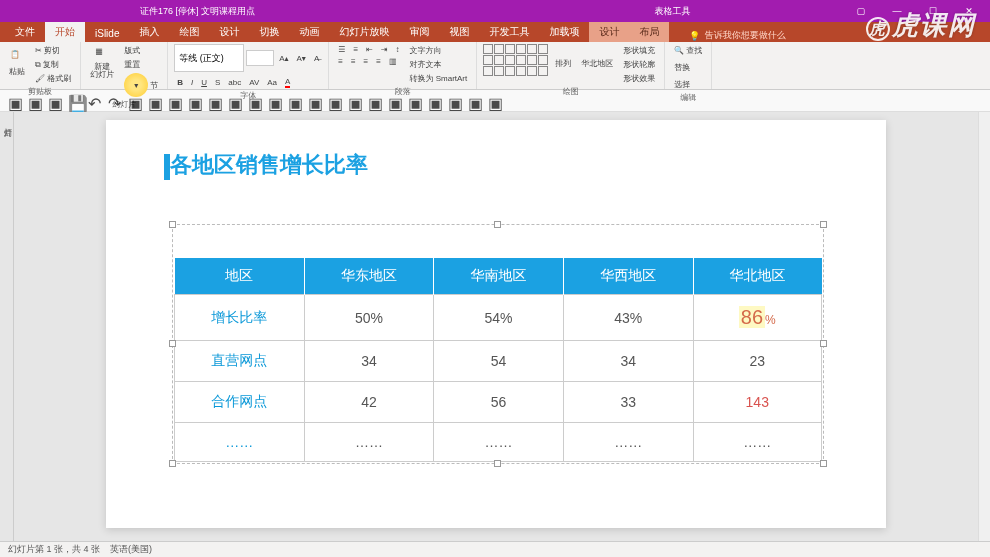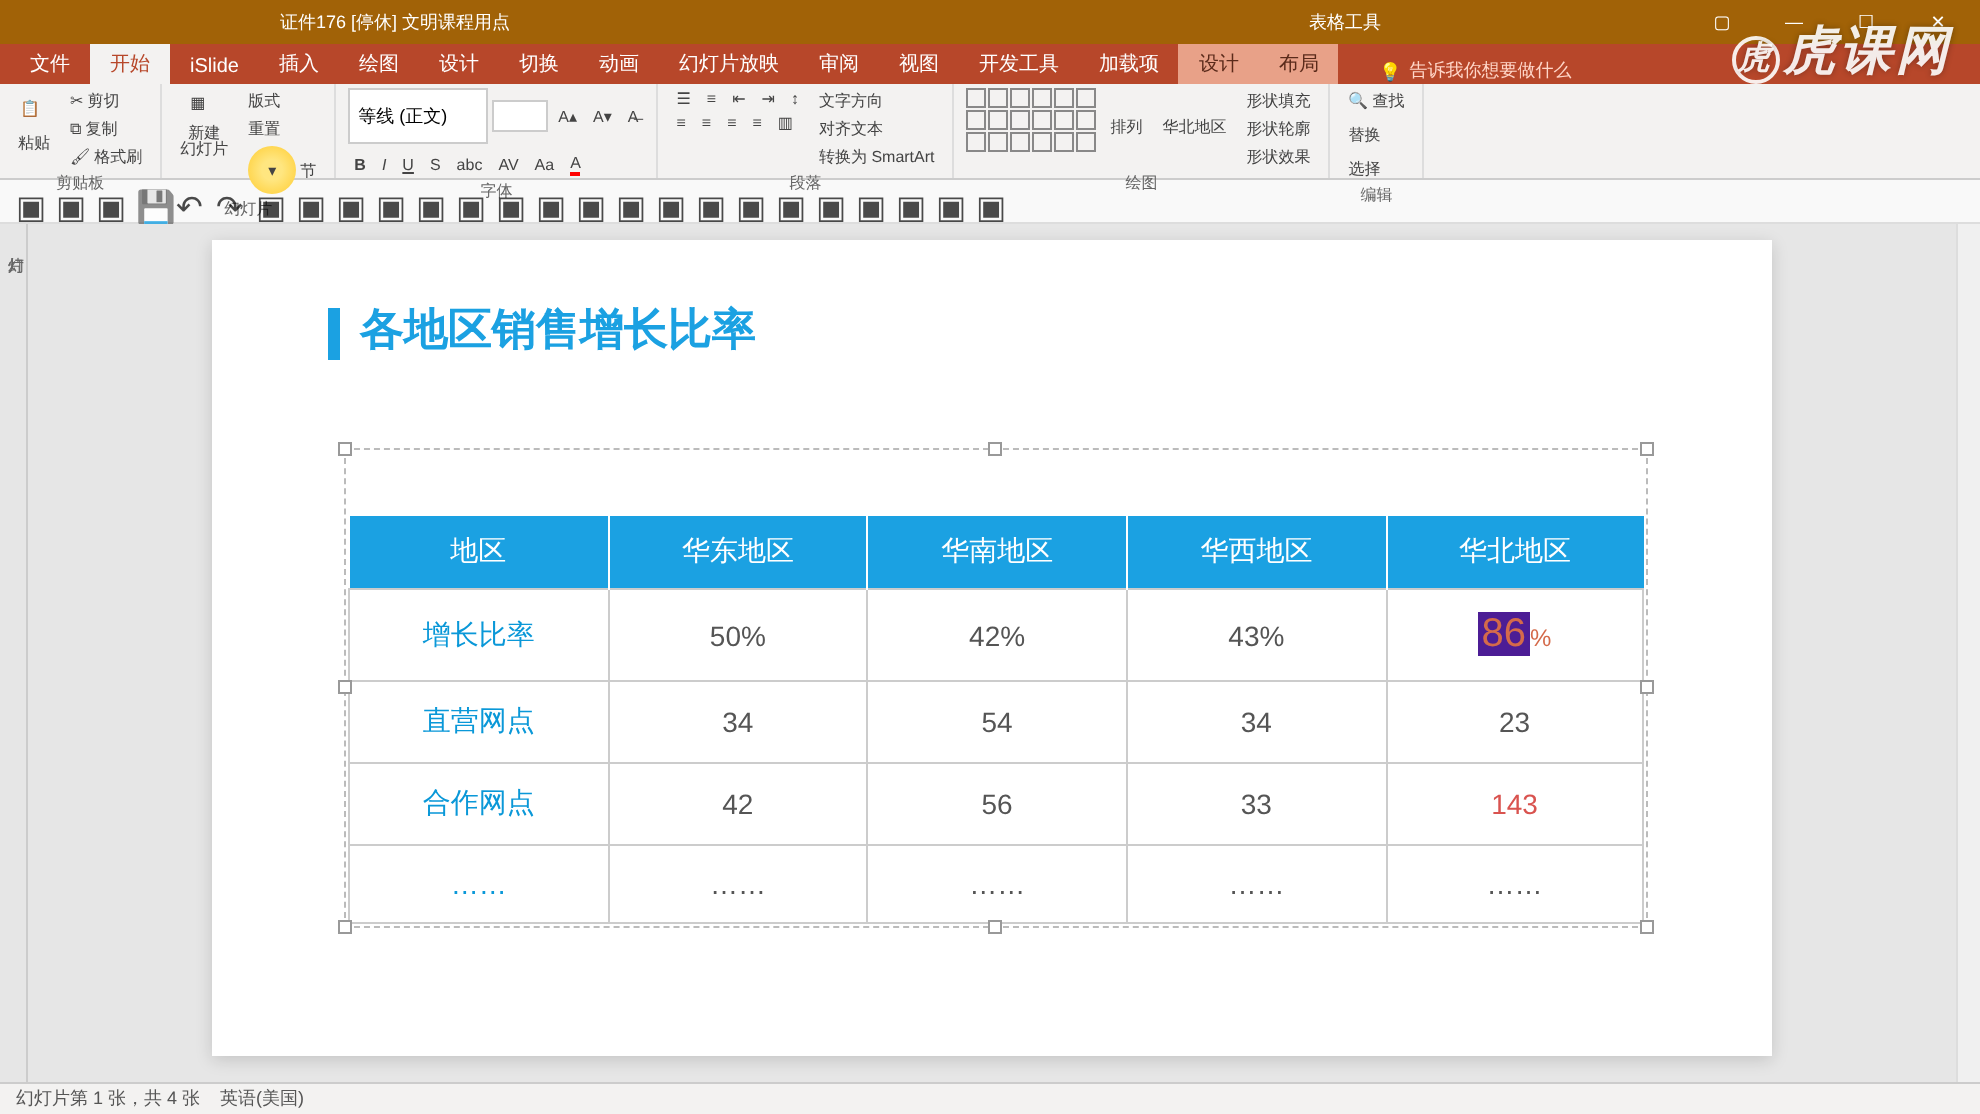--- a/index.html
+++ b/index.html
@@ -1,19 +1,19 @@
 <!DOCTYPE html>
 <html><head>
 <meta charset="utf-8">
 <style>
 * { margin: 0; padding: 0; box-sizing: border-box; font-family: "Microsoft YaHei", sans-serif; }
 body { width: 990px; height: 557px; background: #e6e6e6; overflow: hidden; position: relative; }
 
 
-.titlebar { height: 22px; background: #a16207; display: flex; align-items: center; color: #fff; font-size: 9px; }
+.titlebar { height: 22px; background: #a21caf; display: flex; align-items: center; color: #fff; font-size: 9px; }
 .titlebar .left { flex: 1; display: flex; align-items: center; padding-left: 140px; }
 .titlebar .center { flex: 1; text-align: center; }
 .titlebar .right { display: flex; gap: 14px; padding-right: 10px; align-items: center; }
 .titlebar .win-btn { width: 22px; text-align: center; cursor: pointer; }
 
 
 .tabrow { height: 20px; background: #b7472a; display: flex; align-items: flex-end; padding-left: 5px; font-size: 10px; color: #fff; position: relative; }
 .tabrow .tab { padding: 3px 10px; cursor: pointer; }
 .tabrow .tab.active { background: #f3f2f1; color: #b7472a; }
 .tabrow .tab.contextual { background: #e8a188; color: #5a2a1a; }
@@ -39,39 +39,39 @@
 
 
 .workspace { position: absolute; top: 112px; left: 0; right: 0; bottom: 16px; background: #e6e6e6; display: flex; }
 .outline-tab { width: 14px; background: #e6e6e6; border-right: 1px solid #ccc; display: flex; align-items: flex-start; justify-content: center; padding-top: 10px; }
 .outline-tab span { writing-mode: vertical-rl; font-size: 8px; color: #666; }
 .canvas-area { flex: 1; display: flex; justify-content: center; align-items: flex-start; overflow: hidden; padding-top: 8px; position: relative; }
 .scrollbar-v { width: 12px; background: #f0f0f0; border-left: 1px solid #ddd; }
 
 
 .slide { width: 780px; height: 408px; background: #fff; box-shadow: 0 2px 8px rgba(0,0,0,0.15); position: relative; }
-.slide-title { position: absolute; top: 30px; left: 58px; display: flex; align-items: flex-end; gap: 10px; }
+.slide-title { position: absolute; top: 30px; left: 58px; display: flex; align-items: flex-end; }
 .slide-title .bar { width: 6px; height: 26px; background: #1ba1e2; }
 .slide-title .text { font-size: 22px; font-weight: bold; color: #1ba1e2; }
 
 .table-wrap { position: absolute; top: 104px; left: 66px; width: 652px; border: 1px dashed #bbb; padding: 1px; }
 .sel-handle { position: absolute; width: 7px; height: 7px; background: #fff; border: 1px solid #999; }
 .sh-tl { top: -4px; left: -4px; } .sh-tr { top: -4px; right: -4px; }
 .sh-bl { bottom: -4px; left: -4px; } .sh-br { bottom: -4px; right: -4px; }
 .sh-tm { top: -4px; left: 50%; margin-left: -4px; } .sh-bm { bottom: -4px; left: 50%; margin-left: -4px; }
 .sh-ml { top: 50%; left: -4px; margin-top: -4px; } .sh-mr { top: 50%; right: -4px; margin-top: -4px; }
 
 table.data { width: 100%; border-collapse: collapse; margin-top: 32px; }
 table.data th { background: #1ba1e2; color: #fff; font-weight: normal; font-size: 14px; padding: 9px 0; border-right: 1px solid #fff; }
 table.data th:last-child { border-right: none; }
 table.data td { border: 1px solid #ccc; text-align: center; font-size: 14px; padding: 11px 0; color: #555; background: #fff; }
 table.data td.row-label { color: #0a98d8; }
 table.data td.highlight-num { color: #d9534f; }
 .cell-86 { display: inline-block; }
-.cell-86 .big { font-size: 20px; color: #d46a4a; background: #4c1d95; padding: 0 2px; }
+.cell-86 .big { font-size: 20px; color: #d46a4a; background: #fef9c3; padding: 0 2px; }
 .cell-86 .pct { font-size: 12px; color: #d46a4a; }
 
 
 .statusbar { position: absolute; bottom: 0; left: 0; right: 0; height: 16px; background: #f3f2f1; border-top: 1px solid #ccc; display: flex; align-items: center; font-size: 9px; color: #555; padding: 0 8px; justify-content: space-between; }
 .statusbar .right { display: flex; align-items: center; gap: 8px; }
 .view-btn { width: 16px; height: 12px; border: 1px solid #999; cursor: pointer; display:inline-block; }
 .view-btn.active { background: #c94f30; border-color: #c94f30; }
 .zoom-track { width: 70px; height: 3px; background: #ccc; position: relative; }
 .zoom-thumb { position: absolute; top: -3px; left: 30px; width: 8px; height: 9px; background: #888; }
 
@@ -351,21 +351,21 @@
             <th>华东地区</th>
             <th>华南地区</th>
             <th>华西地区</th>
             <th>华北地区</th>
           </tr>
             </thead>
           <tbody>
             <tr>
               <td class="row-label">增长比率</td>
               <td>50%</td>
-              <td>42%</td>
+              <td>54%</td>
               <td>43%</td>
               <td><span class="cell-86"><span class="big">86</span><span class="pct">%</span></span></td>
             </tr>
             <tr>
               <td class="row-label">直营网点</td>
               <td>34</td>
               <td>54</td>
               <td>34</td>
               <td>23</td>
             </tr>

